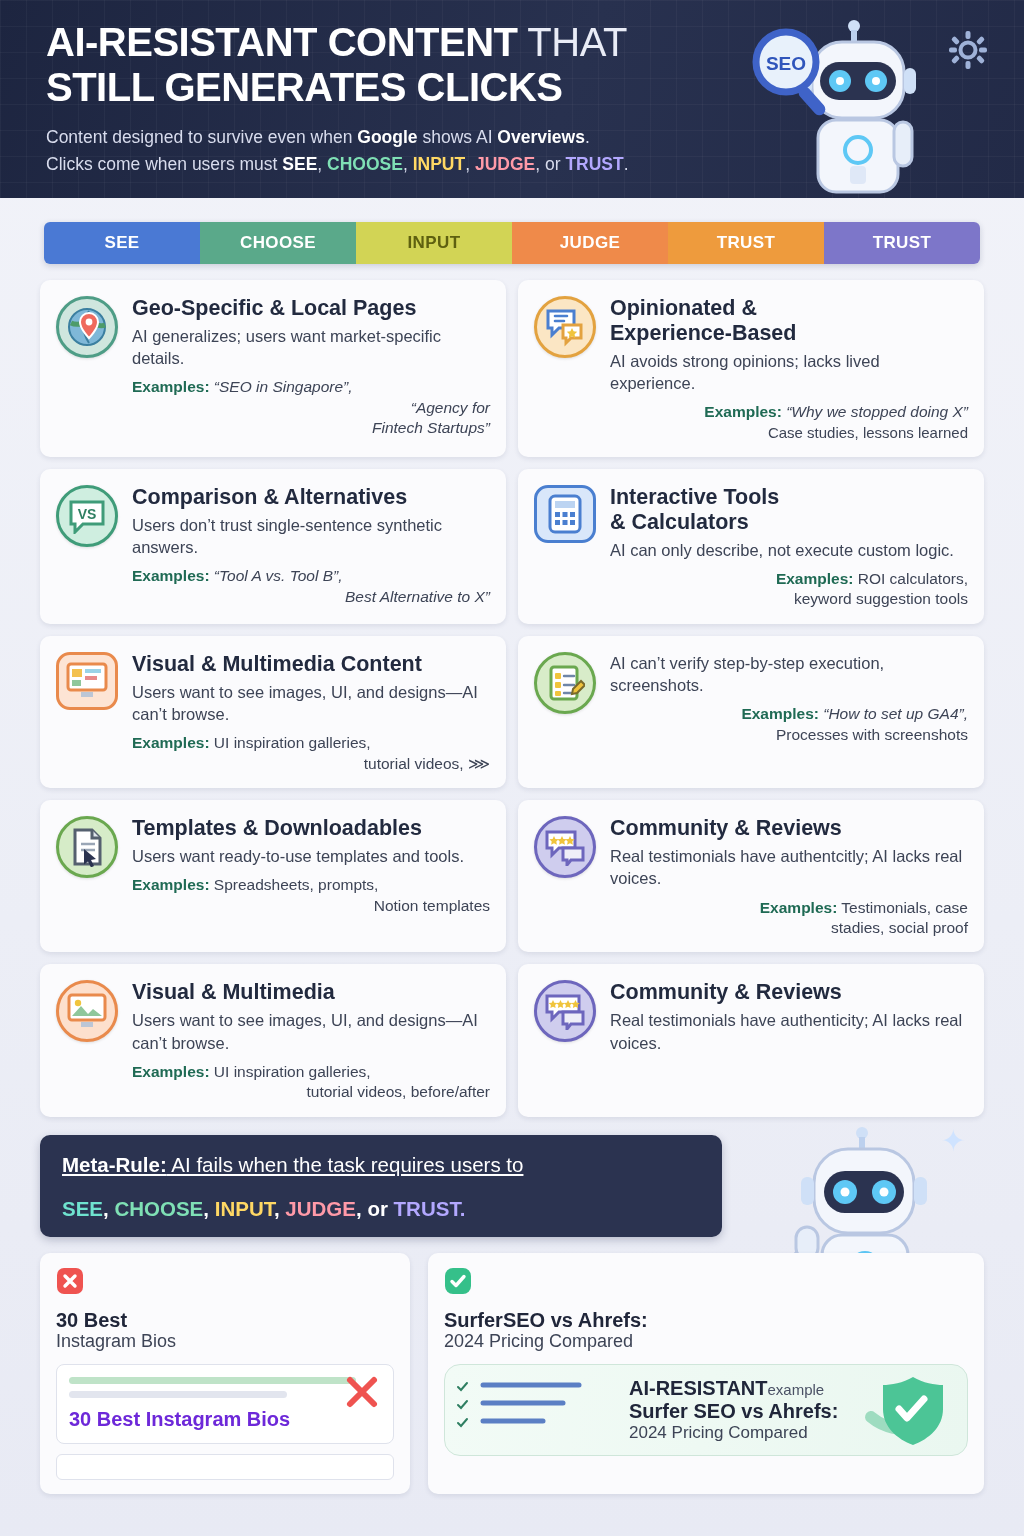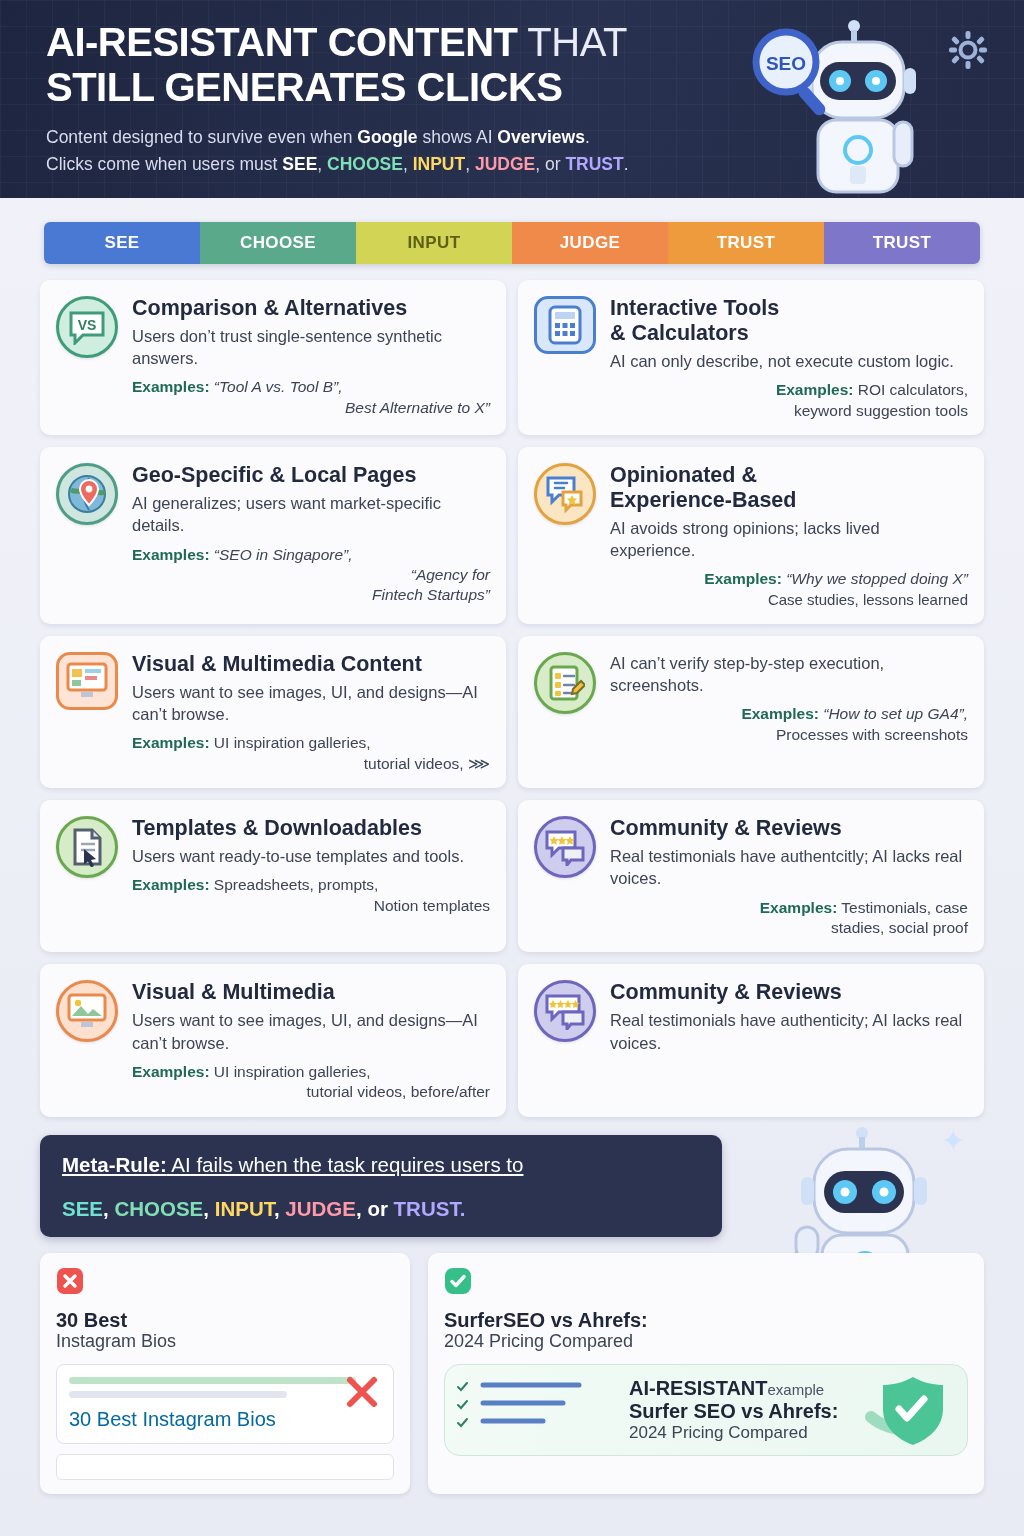--- a/index.html
+++ b/index.html
@@ -79,21 +79,21 @@
   .bottom { margin: 16px 40px 0 40px; display:flex; gap:18px; }
   .prev { background:#fbfbfd; border-radius:10px; padding: 14px 16px; box-shadow: 0 2px 5px rgba(40,50,90,.10); }
   .prev.left { width: 370px; }
   .prev.right { flex:1; position:relative; }
   .prev-head { display:flex; align-items:flex-start; gap:10px;flex-direction:column; }
   .prev-t1 { font-size: 20px; font-weight:700; color:#20263a; line-height:1.12; }
   .prev-t2 { font-size: 18px; color:#3d4456; line-height:1.2; }
   .mini { margin-top: 12px; border:1px solid #dfe2ec; border-radius:8px; padding:12px; background:#fff; position:relative;}
   .bar { height:7px; border-radius:4px; background:#e2e5ee; margin-bottom:7px;}
   .bar.g { background:#bfe3c8; }
-  .mini-title { font-size: 20px; font-weight:400; color:#0369a1; margin-top:10px;}
+  .mini-title { font-size: 20px; font-weight:700; color:#6d28d9; margin-top:10px;}
   .xbig { position:absolute; right:14px; bottom: 30px; }
   .mini2 { margin-top: 12px; border:1px solid #cfe6da; border-radius:16px; padding:12px 14px;
            background: linear-gradient(100deg,#f2fbf6 0%, #eaf7f0 100%); position:relative; overflow:hidden;}
   .mini2 .l-a { font-size:20px; font-weight:700; color:#20263a;}
   .mini2 .l-a small { font-weight:400; font-size:15px; color:#4a5165;}
   .mini2 .l-b { font-size:20px; font-weight:700; color:#20263a;}
   .mini2 .l-c { font-size:17px; color:#3d4456;}
   .checks { position:absolute; left:10px; top:12px; }
   .lines { position:absolute; left:34px; top:10px; }
   .prev-strip { margin-top:10px; height: 26px; border:1px solid #dfe2ec; border-radius:6px; background:#fff;}
@@ -170,20 +170,69 @@
     <div class="tag t3">JUDGE</div>
     <div class="tag t4">TRUST</div>
     <div class="tag t5">TRUST</div>
   </div>
 
   <div class="grid">
 
     <div class="row">
       <div class="card">
         <div class="ic">
+          <div class="icon-circle" style="background:#cfe6de;border:3px solid #4e9d86;">
+            <svg width="44" height="44" viewBox="0 0 44 44">
+                <circle cx="22" cy="22" r="18" fill="#7fb8d8" stroke="#3b7fa0" stroke-width="2"></circle>
+                <path d="M6 18c8 4 14-2 22 1s12 1 12 1" stroke="#4d9b6a" stroke-width="5" fill="none"></path>
+                <path d="M24 6c-6 8-8 20 0 32" stroke="#3b7fa0" stroke-width="2" fill="none"></path>
+                <path d="M24 8c5 0 9 4 9 9 0 7-9 16-9 16s-9-9-9-16c0-5 4-9 9-9z" fill="#ef6a5e" stroke="#fff" stroke-width="2"></path>
+                <circle cx="24" cy="17" r="3.4" fill="#fff"></circle>
+              </svg>
+          </div>
+        </div>
+        <div class="body">
+          <div class="c-title">Geo-Specific &amp; Local Pages</div>
+          <div class="c-desc">AI generalizes; users want market-specific details.</div>
+          <div class="c-ex">
+            <span class="lbl">Examples:</span>
+            <span class="ital">“SEO in Singapore”,</span>
+            <span class="l2 ital">“Agency for</span>
+            <span class="l2 ital">Fintech Startups”</span>
+          </div>
+        </div>
+      </div>
+
+      <div class="card">
+        <div class="ic">
+          <div class="icon-circle" style="background:#fbe6c4;border:3px solid #e3a23f;">
+            <svg width="44" height="40" viewBox="0 0 44 40">
+                <path d="M5 4h26v17H16l-7 7v-7H5z" fill="#fff" stroke="#4a7fd0" stroke-width="3"></path>
+                <path d="M12 9h12M12 14h9" stroke="#4a7fd0" stroke-width="2.6" stroke-linecap="round"></path>
+                <path d="M20 18h18v13H28l-5 5v-5h-3z" fill="#fff" stroke="#e3a23f" stroke-width="3"></path>
+                <path d="M29 21l1.6 3.3 3.6.5-2.6 2.5.6 3.6-3.2-1.7-3.2 1.7.6-3.6-2.6-2.5 3.6-.5z" fill="#f0c43c"></path>
+              </svg>
+          </div>
+        </div>
+        <div class="body">
+          <div class="c-title" style="white-space:pre-line">Opinionated &amp;
+Experience-Based</div>
+          <div class="c-desc">AI avoids strong opinions; lacks lived experience.</div>
+          <div class="c-ex" style="text-align:right">
+            <span class="lbl">Examples:</span>
+            <span class="ital">“Why we stopped doing X”</span>
+            <span class="l2" style="font-size:15px">Case studies, lessons learned</span>
+          </div>
+        </div>
+      </div>
+    </div>
+
+    <div class="row">
+      <div class="card">
+        <div class="ic">
           <div class="icon-circle" style="background:#cfeee0;border:3px solid #3f9c79;">
             <svg width="40" height="36" viewBox="0 0 40 36">
                 <path d="M4 4h32v22H16l-8 8V26H4z" fill="#fff" stroke="#3f9c79" stroke-width="3"></path>
                 <text x="20" y="21" font-size="14" font-weight="700" fill="#2f7f62" text-anchor="middle" font-family="Liberation Sans, sans-serif">VS</text>
               </svg>
           </div>
         </div>
         <div class="body">
           <div class="c-title">Comparison &amp; Alternatives</div>
           <div class="c-desc">Users don’t trust single-sentence synthetic answers.</div>
@@ -213,69 +262,20 @@
           </div>
         </div>
         <div class="body">
           <div class="c-title" style="white-space:pre-line">Interactive Tools
 &amp; Calculators</div>
           <div class="c-desc">AI can only describe, not execute custom logic.</div>
           <div class="c-ex" style="text-align:right">
             <span class="lbl">Examples:</span>
             <span>ROI calculators,</span>
             <span class="l2">keyword suggestion tools</span>
-          </div>
-        </div>
-      </div>
-    </div>
-
-    <div class="row">
-      <div class="card">
-        <div class="ic">
-          <div class="icon-circle" style="background:#cfe6de;border:3px solid #4e9d86;">
-            <svg width="44" height="44" viewBox="0 0 44 44">
-                <circle cx="22" cy="22" r="18" fill="#7fb8d8" stroke="#3b7fa0" stroke-width="2"></circle>
-                <path d="M6 18c8 4 14-2 22 1s12 1 12 1" stroke="#4d9b6a" stroke-width="5" fill="none"></path>
-                <path d="M24 6c-6 8-8 20 0 32" stroke="#3b7fa0" stroke-width="2" fill="none"></path>
-                <path d="M24 8c5 0 9 4 9 9 0 7-9 16-9 16s-9-9-9-16c0-5 4-9 9-9z" fill="#ef6a5e" stroke="#fff" stroke-width="2"></path>
-                <circle cx="24" cy="17" r="3.4" fill="#fff"></circle>
-              </svg>
-          </div>
-        </div>
-        <div class="body">
-          <div class="c-title">Geo-Specific &amp; Local Pages</div>
-          <div class="c-desc">AI generalizes; users want market-specific details.</div>
-          <div class="c-ex">
-            <span class="lbl">Examples:</span>
-            <span class="ital">“SEO in Singapore”,</span>
-            <span class="l2 ital">“Agency for</span>
-            <span class="l2 ital">Fintech Startups”</span>
-          </div>
-        </div>
-      </div>
-
-      <div class="card">
-        <div class="ic">
-          <div class="icon-circle" style="background:#fbe6c4;border:3px solid #e3a23f;">
-            <svg width="44" height="40" viewBox="0 0 44 40">
-                <path d="M5 4h26v17H16l-7 7v-7H5z" fill="#fff" stroke="#4a7fd0" stroke-width="3"></path>
-                <path d="M12 9h12M12 14h9" stroke="#4a7fd0" stroke-width="2.6" stroke-linecap="round"></path>
-                <path d="M20 18h18v13H28l-5 5v-5h-3z" fill="#fff" stroke="#e3a23f" stroke-width="3"></path>
-                <path d="M29 21l1.6 3.3 3.6.5-2.6 2.5.6 3.6-3.2-1.7-3.2 1.7.6-3.6-2.6-2.5 3.6-.5z" fill="#f0c43c"></path>
-              </svg>
-          </div>
-        </div>
-        <div class="body">
-          <div class="c-title" style="white-space:pre-line">Opinionated &amp;
-Experience-Based</div>
-          <div class="c-desc">AI avoids strong opinions; lacks lived experience.</div>
-          <div class="c-ex" style="text-align:right">
-            <span class="lbl">Examples:</span>
-            <span class="ital">“Why we stopped doing X”</span>
-            <span class="l2" style="font-size:15px">Case studies, lessons learned</span>
           </div>
         </div>
       </div>
     </div>
 
     <div class="row">
       <div class="card">
         <div class="ic">
           <div class="icon-sq" style="background:#fde4d4;border:3px solid #e98a4c;border-radius:14px;">
             <svg width="44" height="40" viewBox="0 0 44 40">

